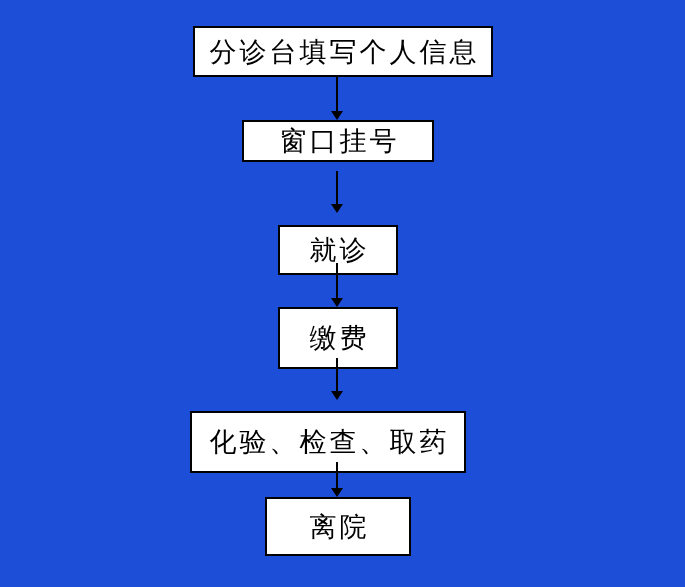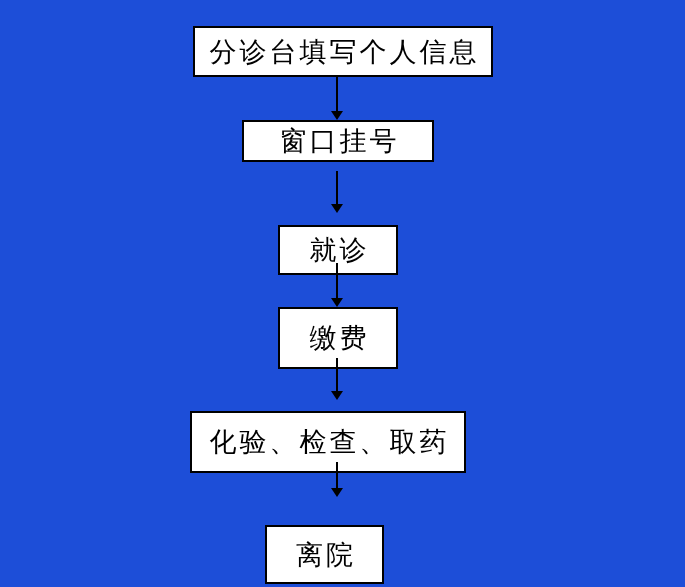--- a/index.html
+++ b/index.html
@@ -27,21 +27,21 @@
     font-size: 27px;
     letter-spacing: 3px;
     white-space: nowrap;
     text-indent: 3px; 
   }
   .node-1 { left: 193px; top: 26px;  width: 300px; height: 51px; }
   .node-2 { left: 242px; top: 120px; width: 192px; height: 42px; }
   .node-3 { left: 278px; top: 213px; width: 120px; height: 50px; margin-top: 12px; }
   .node-4 { left: 278px; top: 307px; width: 120px; height: 62px; }
   .node-5 { left: 190px; top: 400px; width: 276px; height: 62px; margin-top: 11px; }
-  .node-6 { left: 265px; top: 497px; width: 119px; height: 59px; margin-top: 28px; }
+  .node-6 { left: 265px; top: 497px; width: 146px; height: 59px; }
 
   .arrow {
     position: absolute;
     left: 330px;           
     width: 13px;
     display: flex;
     flex-direction: column;
     align-items: center;
   }
   .arrow .shaft {

